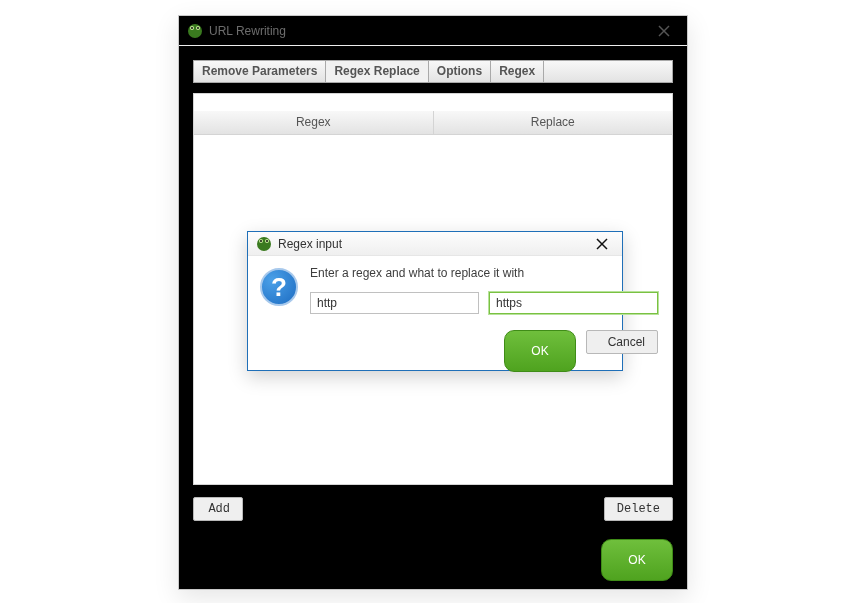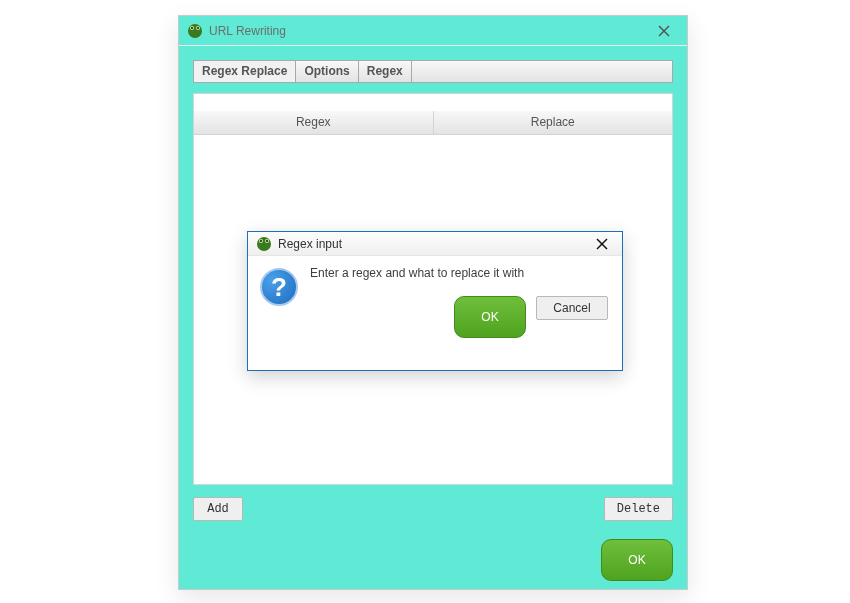--- a/index.html
+++ b/index.html
@@ -30,21 +30,21 @@
       background: #ffffff;
     }
 
     
     .window {
       position: absolute;
       left: 178px;
       top: 15px;
       width: 510px;
       height: 575px;
-      background: #5eead4;
+      background: #000000;
       border: 1px solid var(--win-border);
       box-shadow: 0 8px 24px rgba(0,0,0,0.10);
     }
     .titlebar {
       height: 30px;
       display: flex;
       align-items: center;
       padding: 0 8px;
       gap: 6px;
       border-bottom: 1px solid #ededed;
@@ -116,20 +116,21 @@
     .btn {
       height: 24px;
       min-width: 50px;
       padding: 0 12px;
       border: 1px solid var(--btn-border);
       background: var(--btn-face);
       color:#333;
       font: inherit;
       cursor: default;
       border-radius: 2px;
+      text-align: right;
     }
     .btn-primary {
       height: 42px;
       min-width: 72px;
       padding: 0 2px;
       border: 1px solid var(--green-border);
       background: linear-gradient(var(--green-from), var(--green-to));
       color: #fff;
       font: inherit;
       cursor: default;
@@ -213,20 +214,21 @@
       <svg class="x-icon" viewBox="0 0 12 12">
         <line x1="1" y1="1" x2="11" y2="11"></line>
           <line x1="11" y1="1" x2="1" y2="11"></line>
       </svg>
     </span>
   </div>
 
   <div class="content">
 
     <div class="tabstrip">
+      <div class="tab">Remove Parameters</div>
       <div class="tab active">Regex Replace</div>
       <div class="tab">Options</div>
       <div class="tab">Regex</div>
       <div class="tabstrip-filler"></div>
     </div>
 
     <div class="table-panel">
       <div class="col-headers">
         <div>Regex</div>
         <div>Replace</div>
@@ -263,19 +265,23 @@
         <line x1="1" y1="1" x2="11" y2="11"></line>
           <line x1="11" y1="1" x2="1" y2="11"></line>
       </svg>
     </span>
   </div>
 
   <div class="modal-body">
     <div class="q-icon">?</div>
     <div class="modal-form">
       <div>Enter a regex and what to replace it with</div>
+      <div class="modal-inputs">
+        <input type="text" value="http" style="">
+        <input type="text" class="focused" value="https" style="">
+      </div>
       <div class="modal-buttons">
         <button class="btn-primary">OK</button>
         <button class="btn">Cancel</button>
       </div>
     </div>
   </div>
 </div>
 
 </body></html>

